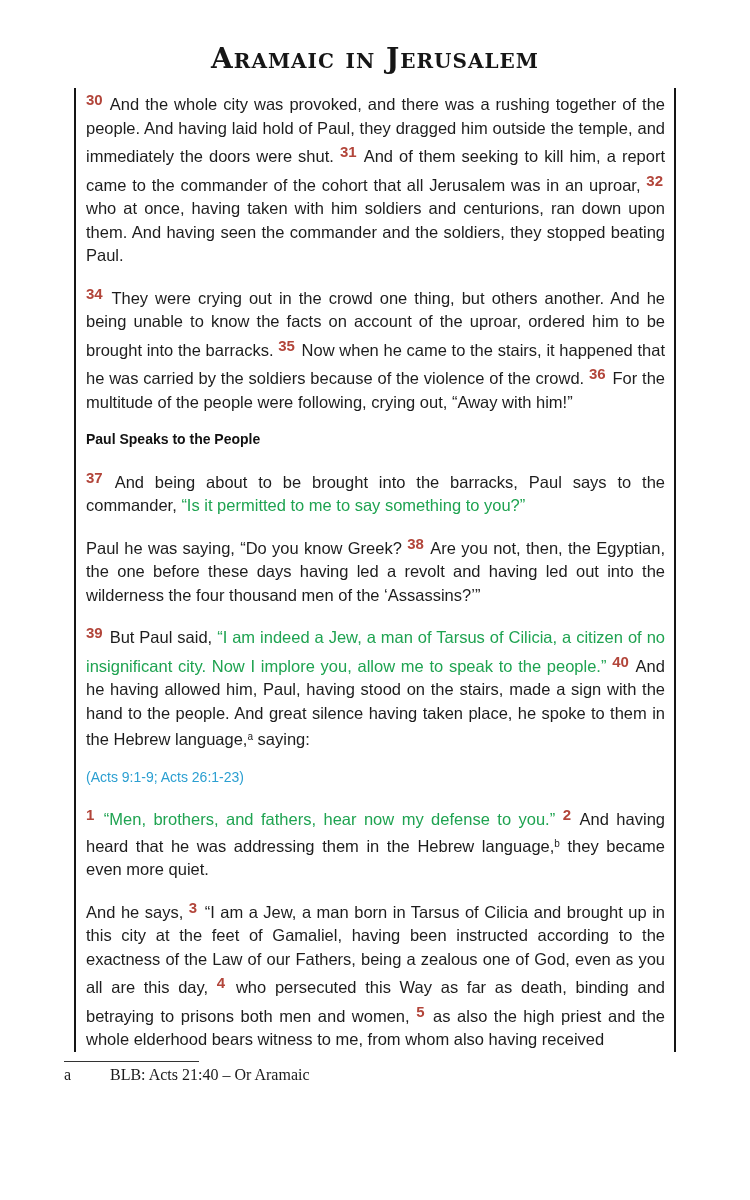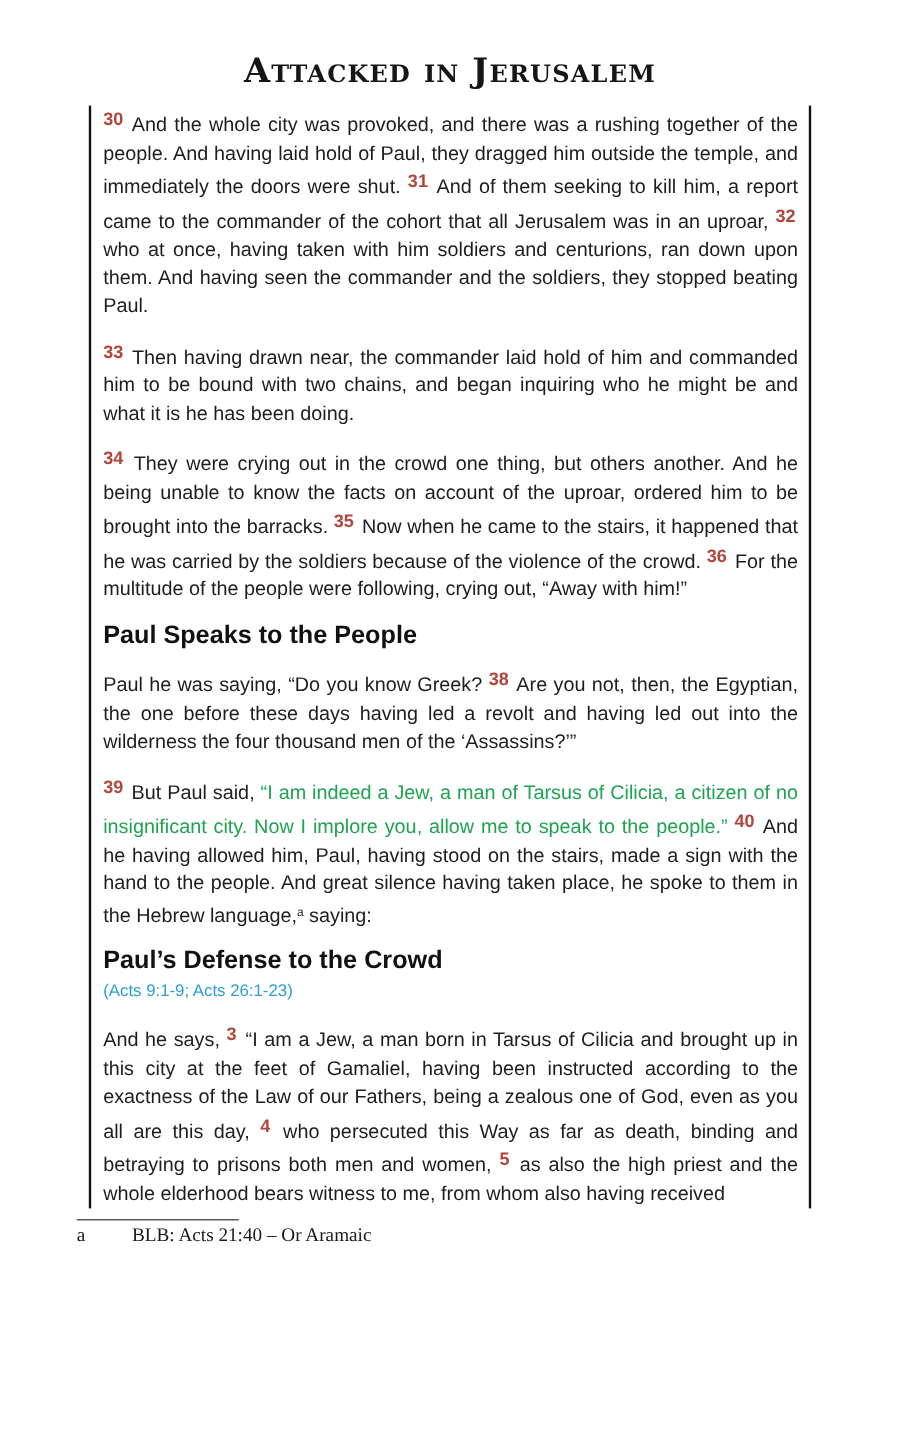--- a/index.html
+++ b/index.html
@@ -50,21 +50,21 @@
     font-size:15px;
     vertical-align:5px;
     margin-right:2px;
   }
   .speech{color:var(--speech-green);}
   .noteref{
     font-size:10px;
     vertical-align:5px;
   }
   h2.section{
-    font-size:21px;
+    font-size:14px;
     font-weight:700;
     margin:0 0 14px 0;
     color:#111;
   }
   h2.section.tight{margin-bottom:1px;}
   h2.chapter{
     font-size:18px;
     font-weight:700;
     margin:0 0 14px 0;
     color:var(--chapter-red);
@@ -88,32 +88,32 @@
   }
   .footnote{display:flex;}
   .fn-letter{width:46px;flex:0 0 46px;}
   .fn-text{flex:1;}
 </style>
 </head>
 <body>
 
 <div class="page">
 
-  <div class="title">Attacked in Jerusalem</div>
+  <div class="title">Aramaic in Jerusalem</div>
 
   <div class="text-block">
     <div>
         <p class="para"><span class="vnum">30</span><span> And the whole city was provoked, and there was a rushing together of the people. And having laid hold of Paul, they dragged him outside the temple, and immediately the doors were shut. </span><span class="vnum">31</span><span> And of them seeking to kill him, a report came to the commander of the cohort that all Jerusalem was in an uproar, </span><span class="vnum">32</span><span> who at once, having taken with him soldiers and centurions, ran down upon them. And having seen the commander and the soldiers, they stopped beating Paul.</span></p>
-        <p class="para"><span class="vnum">33</span><span> Then having drawn near, the commander laid hold of him and commanded him to be bound with two chains, and began inquiring who he might be and what it is he has been doing.</span></p>
         <p class="para"><span class="vnum">34</span><span> They were crying out in the crowd one thing, but others another. And he being unable to know the facts on account of the uproar, ordered him to be brought into the barracks. </span><span class="vnum">35</span><span> Now when he came to the stairs, it happened that he was carried by the soldiers because of the violence of the crowd. </span><span class="vnum">36</span><span> For the multitude of the people were following, crying out, “Away with him!”</span></p>
         <h2 class="section">Paul Speaks to the People</h2>
+        <p class="para"><span class="vnum">37</span><span> And being about to be brought into the barracks, Paul says to the commander, </span><span class="speech">“Is it permitted to me to say something to you?”</span></p>
         <p class="para"><span>Paul he was saying, “Do you know Greek? </span><span class="vnum">38</span><span> Are you not, then, the Egyptian, the one before these days having led a revolt and having led out into the wilderness the four thousand men of the ‘Assassins?’”</span></p>
         <p class="para"><span class="vnum">39</span><span> But Paul said, </span><span class="speech">“I am indeed a Jew, a man of Tarsus of Cilicia, a citizen of no insignificant city. Now I implore you, allow me to speak to the people.”</span><span> </span><span class="vnum">40</span><span> And he having allowed him, Paul, having stood on the stairs, made a sign with the hand to the people. And great silence having taken place, he spoke to them in the Hebrew language,</span><span class="noteref">a</span><span> saying:</span></p>
-        <h2 class="section tight">Paul’s Defense to the Crowd</h2>
         <p class="ref">(Acts 9:1-9; Acts 26:1-23)</p>
+        <p class="para"><span class="vnum">1</span><span class="speech"> “Men, brothers, and fathers, hear now my defense to you.”</span><span> </span><span class="vnum">2</span><span> And having heard that he was addressing them in the Hebrew language,</span><span class="noteref">b</span><span> they became even more quiet.</span></p>
         <p class="para"><span>And he says, </span><span class="vnum">3</span><span> “I am a Jew, a man born in Tarsus of Cilicia and brought up in this city at the feet of Gamaliel, having been instructed according to the exactness of the Law of our Fathers, being a zealous one of God, even as you all are this day, </span><span class="vnum">4</span><span> who persecuted this Way as far as death, binding and betraying to prisons both men and women, </span><span class="vnum">5</span><span> as also the high priest and the whole elderhood bears witness to me, from whom also having received</span></p>
       </div>
   </div>
 
   <div class="footnote-sep"></div>
 
   <div class="footnotes">
     <div class="footnote">
       <span class="fn-letter">a</span>
       <span class="fn-text">BLB: Acts 21:40 – Or Aramaic</span>

